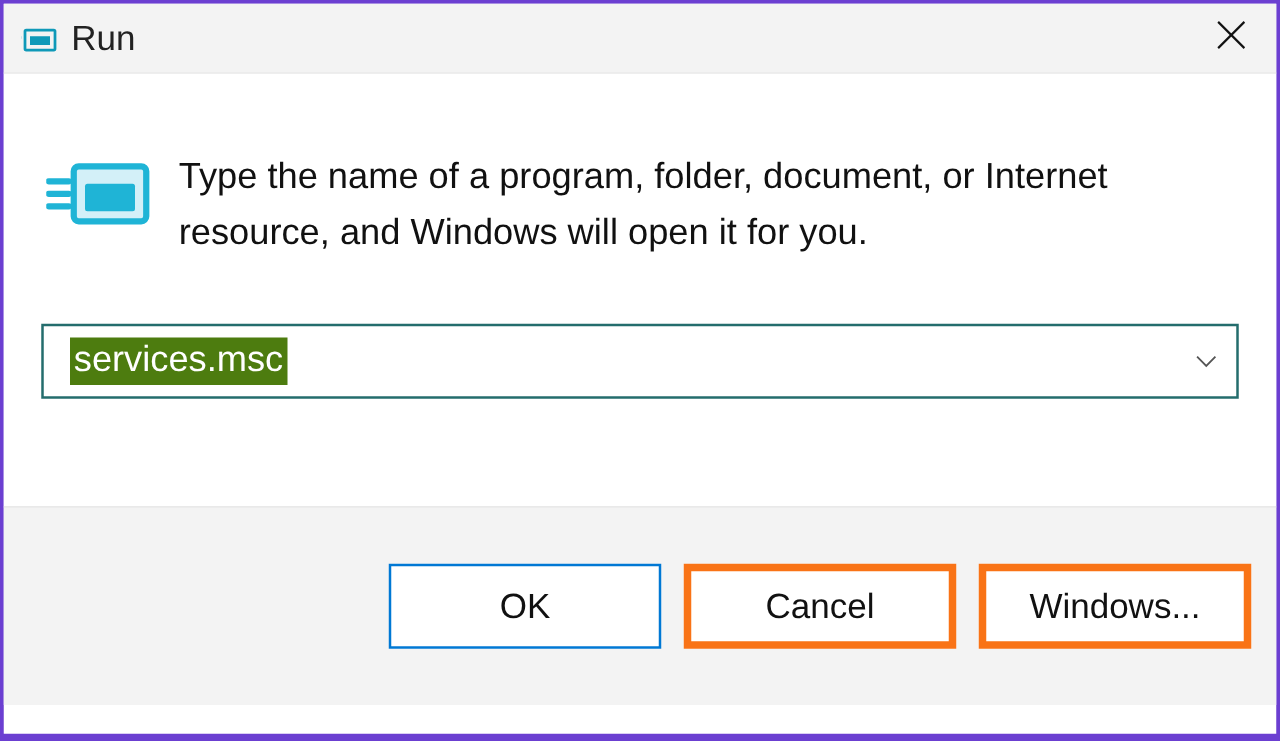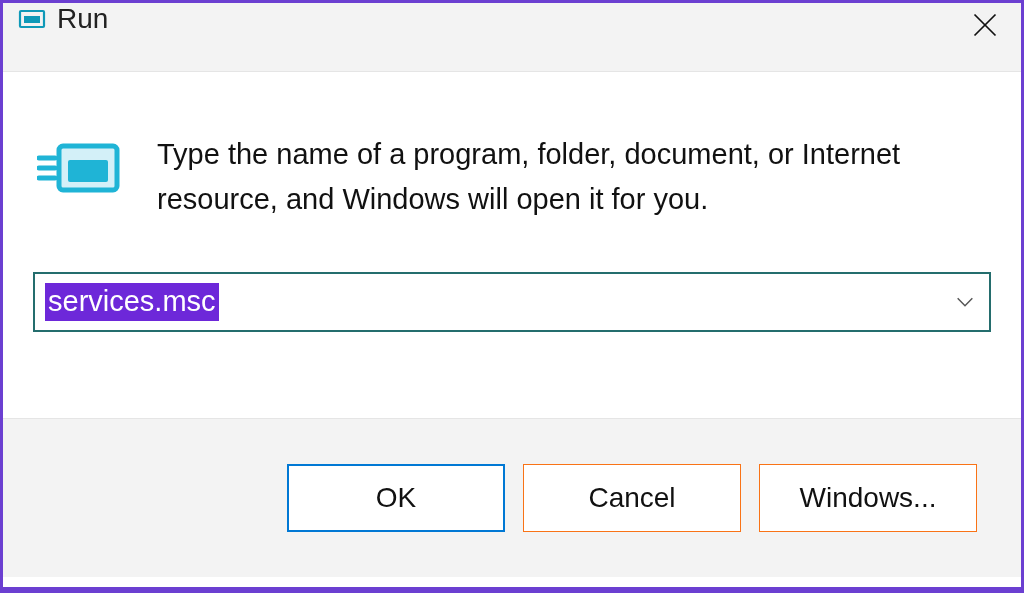--- a/index.html
+++ b/index.html
@@ -17,24 +17,24 @@
     .outer-border {
       width: 1024px;
       height: 593px;
       border: 3px solid #6b3fd1;
       border-bottom: 6px solid #6b3fd1;
       background: #fff;
       position: relative;
     }
     
     .title-bar {
-      height: 69px;
+      height: 56px;
       background: #f3f3f3;
       display: flex;
-      align-items: flex-start;
+      align-items: center;
       padding: 0 12px 0 14px;
       border-bottom: 1px solid #e5e5e5;
     }
     .title-icon {
       width: 30px;
       height: 30px;
       margin-right: 10px;
       flex-shrink: 0;
     }
     .title-text {
@@ -52,21 +52,21 @@
     }
     
     .body-area {
       background: #fff;
       padding: 60px 30px 40px 30px;
       height: 346px;
     }
     .top-row {
       display: flex;
       align-items: flex-start;
-      gap: 34px;
+      gap: 20px;
       margin-bottom: 50px;
     }
     .run-big-icon {
       width: 86px;
       height: 56px;
       margin-top: 8px;
       flex-shrink: 0;
       margin-left: 4px;
     }
     .description {
@@ -94,48 +94,49 @@
       border: 2px solid #246d6d;
       display: flex;
       align-items: center;
       padding: 0 12px 0 10px;
       position: relative;
       background: #fff;
     }
     .combo-value {
       font-size: 29px;
       color: #fff;
-      background: #6d28d9;
+      background: #4d7c0f;
       padding: 0 3px;
       line-height: 1.3;
+      margin-left: 11px;
     }
     .chevron-wrap {
       margin-left: auto;
       width: 24px;
       height: 24px;
       display: flex;
       align-items: center;
       justify-content: center;
     }
     
     .button-bar {
       height: 159px;
       background: #f3f3f3;
       border-top: 1px solid #e5e5e5;
       display: flex;
       align-items: center;
       justify-content: flex-end;
       gap: 18px;
-      padding-right: 44px;
+      padding-right: 20px;
     }
     .dlg-button {
       min-width: 218px;
       height: 68px;
       background: #fff;
-      border: 1px solid #f97316;
+      border: 6px solid #f97316;
       font-size: 28px;
       color: #111;
       display: flex;
       align-items: center;
       justify-content: center;
       cursor: pointer;
     }
     .dlg-button.primary {
       border: 2px solid #0078d4;
     }

